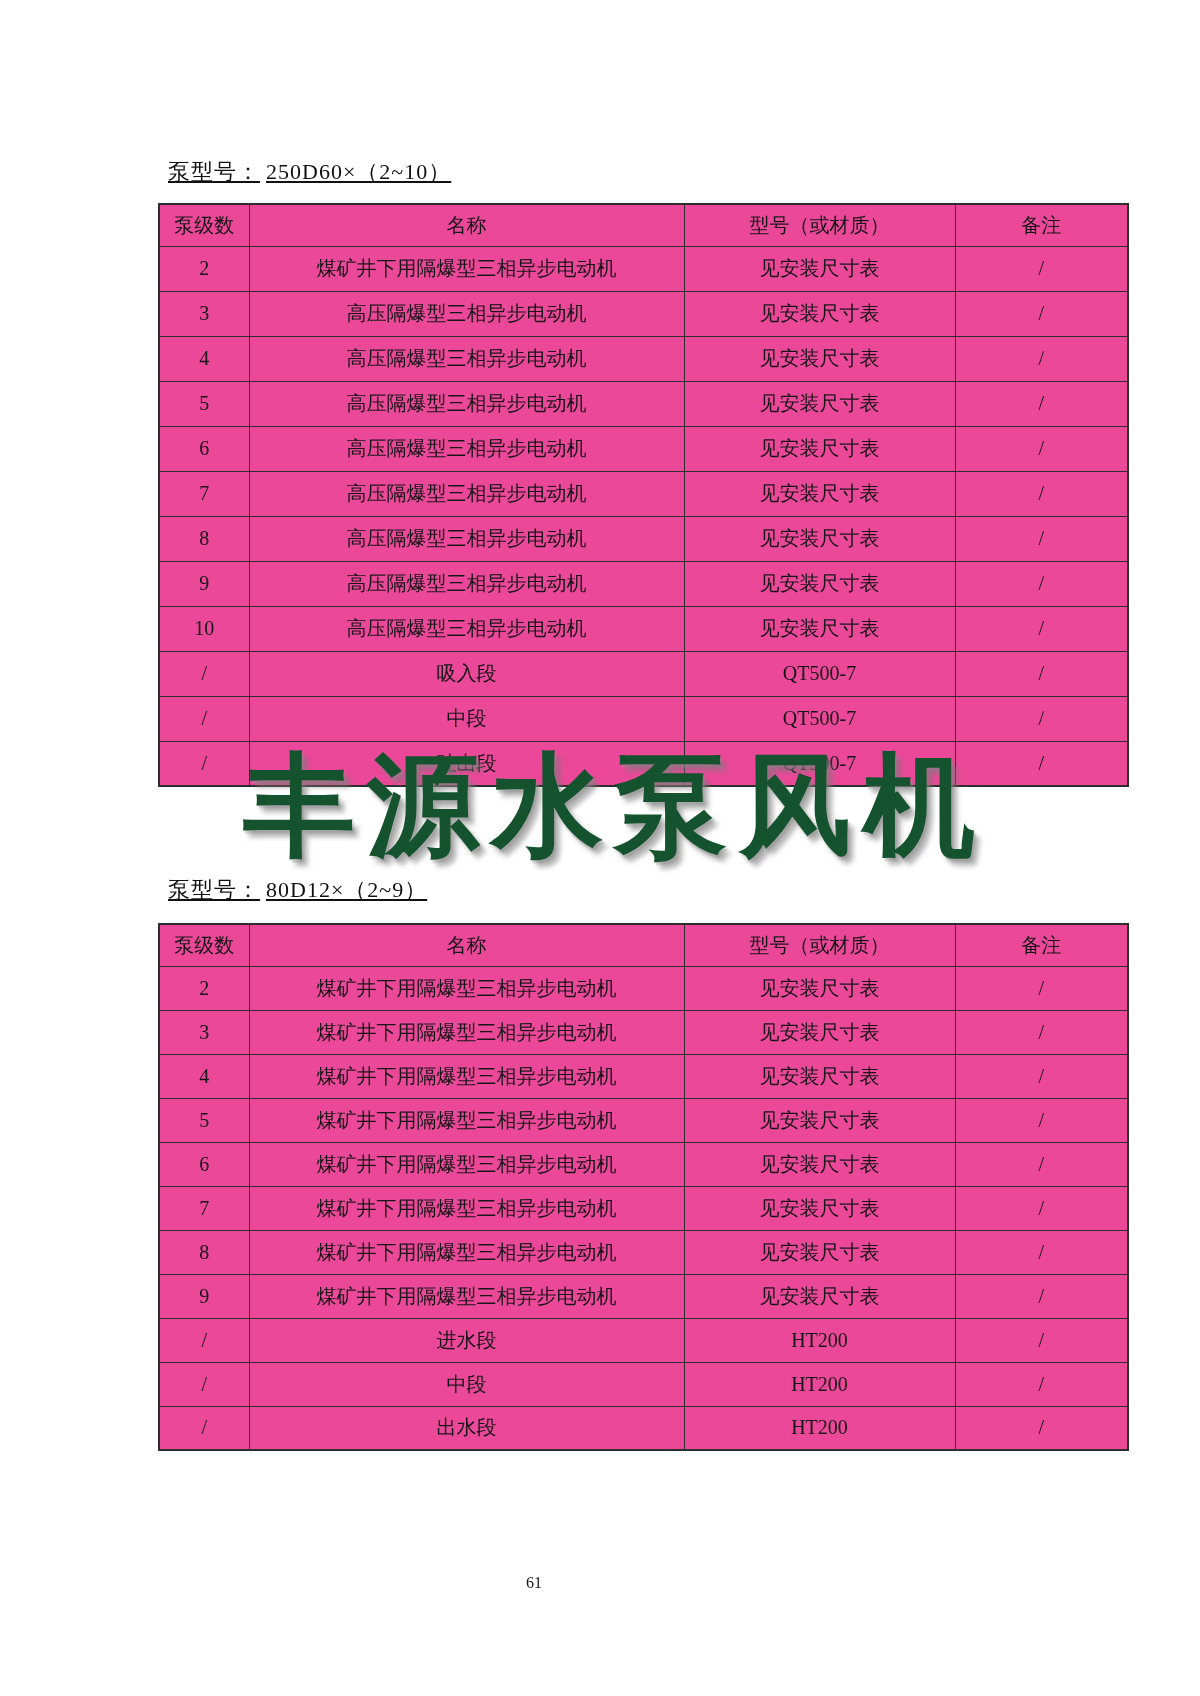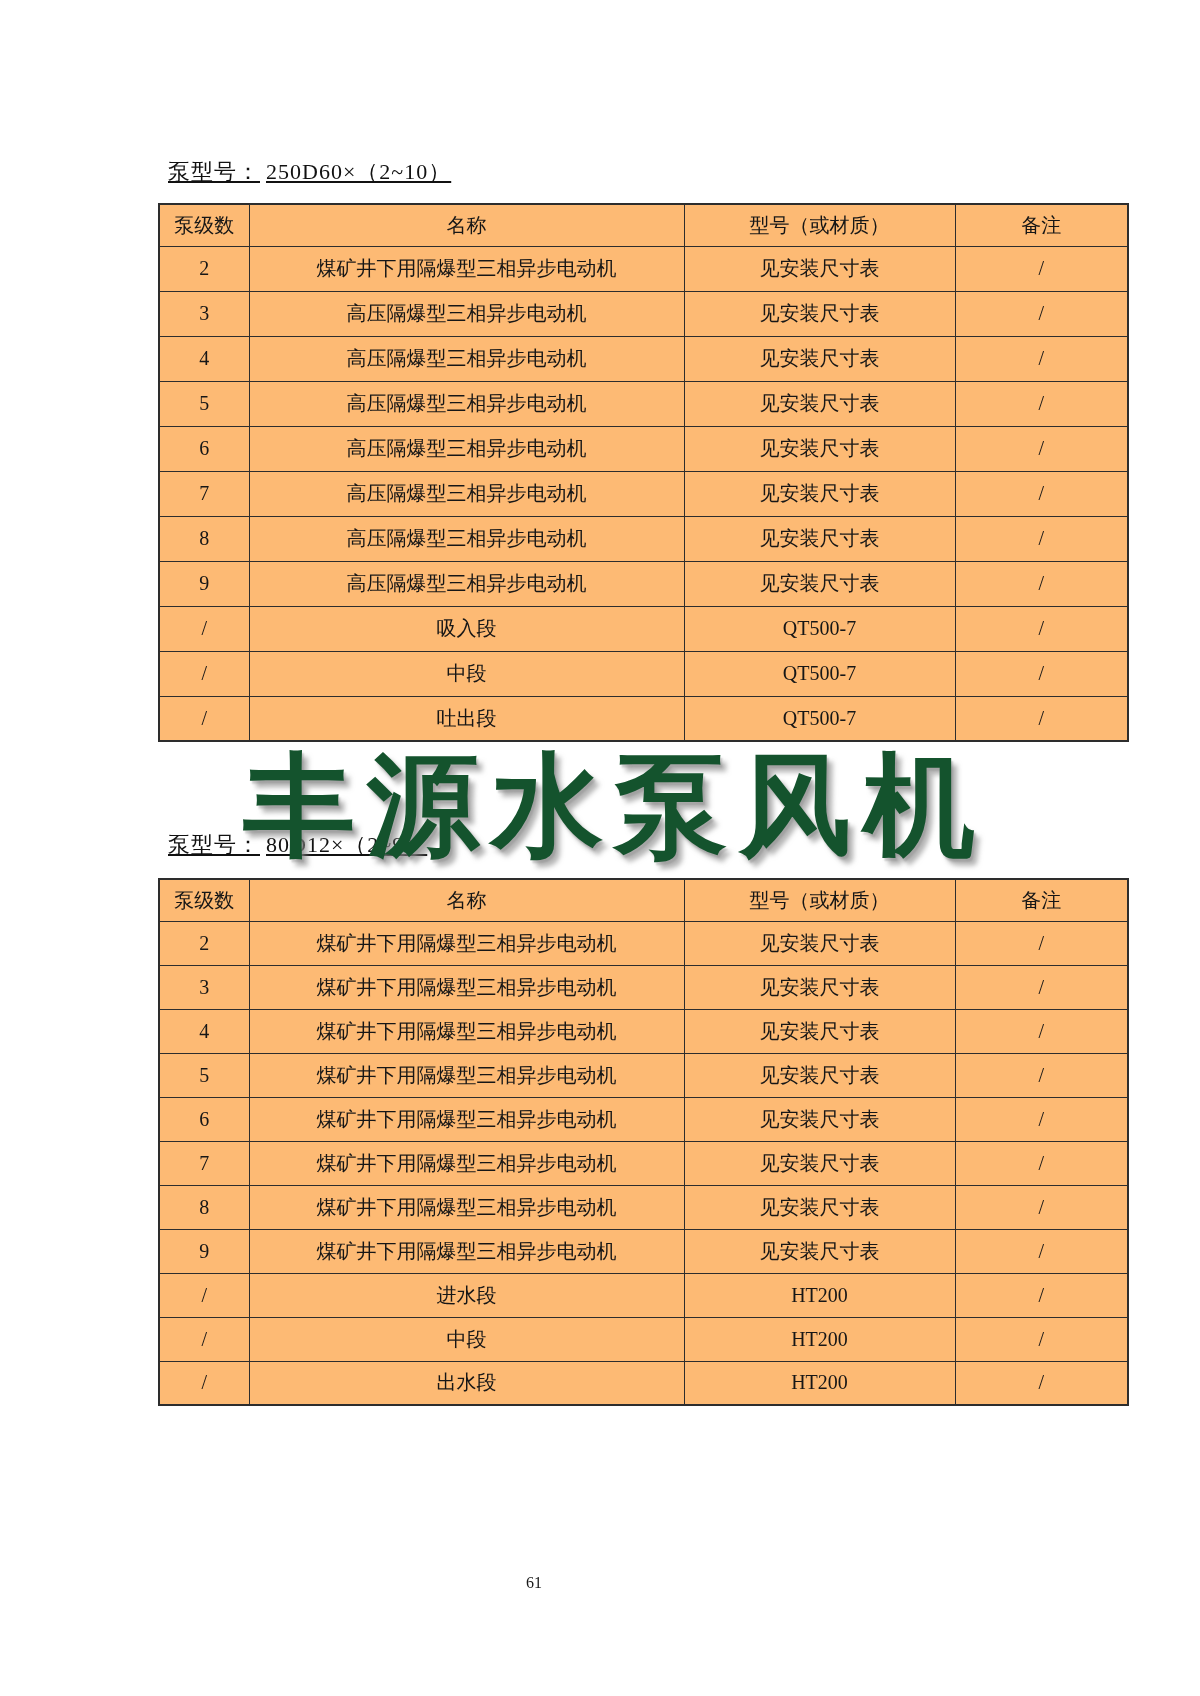--- a/index.html
+++ b/index.html
@@ -26,21 +26,21 @@
     white-space: nowrap;
     text-decoration: underline;
   }
   .title-1 { margin-top: 157px; margin-left: 10px; }
   .title-2 { margin-top: 88px; margin-left: 10px; }
   .title-value { padding-left: 6px; }
   table.spec-table {
     border-collapse: collapse;
     table-layout: fixed;
     width: 969px;
-    background: #fdba74;
+    background: #ec4899;
   }
   .table-1 { margin-top: 16px; }
   .table-2 { margin-top: 18px; }
   table.spec-table col.c1 { width: 90px; }
   table.spec-table col.c2 { width: 435px; }
   table.spec-table col.c3 { width: 271px; }
   table.spec-table col.c4 { width: 173px; }
   table.spec-table th,
   table.spec-table td {
     border: 1px solid #2d2d2d;
@@ -148,20 +148,26 @@
           <td>见安装尺寸表</td>
           <td>/</td>
         </tr>
         <tr>
           <td>9</td>
           <td>高压隔爆型三相异步电动机</td>
           <td>见安装尺寸表</td>
           <td>/</td>
         </tr>
         <tr>
+          <td>10</td>
+          <td>高压隔爆型三相异步电动机</td>
+          <td>见安装尺寸表</td>
+          <td>/</td>
+        </tr>
+        <tr>
           <td>/</td>
           <td>吸入段</td>
           <td>QT500-7</td>
           <td>/</td>
         </tr>
         <tr>
           <td>/</td>
           <td>中段</td>
           <td>QT500-7</td>
           <td>/</td>

